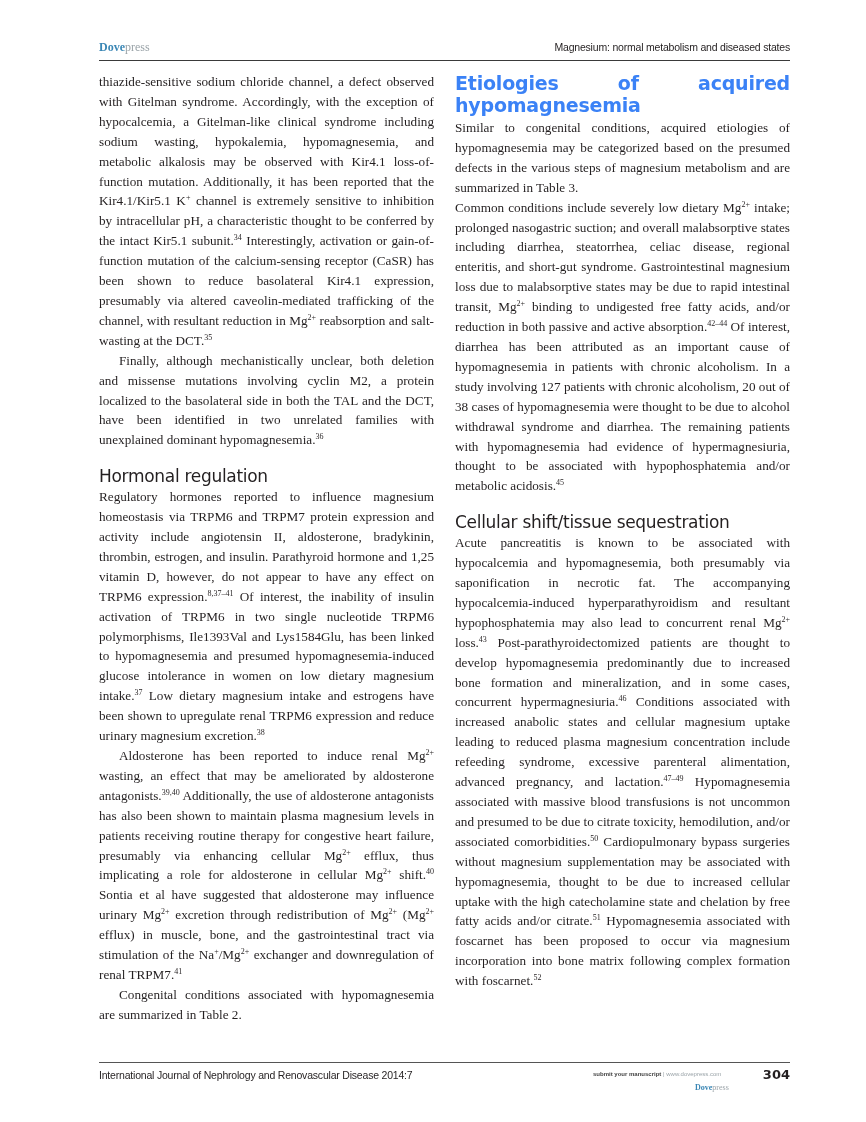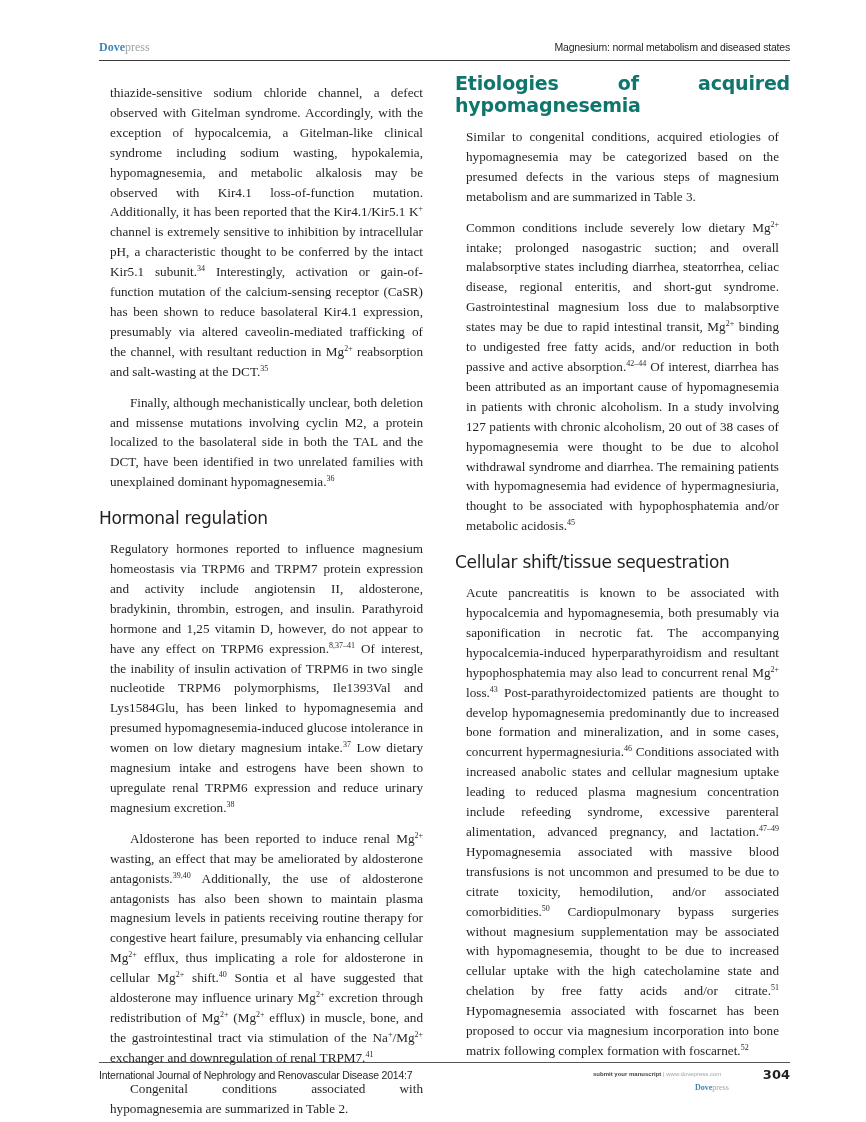--- a/index.html
+++ b/index.html
@@ -5,24 +5,24 @@
   html, body { margin:0; padding:0; background:#ffffff; }
   body { width:866px; height:1122px; position:relative; overflow:hidden; color:#231f20; }
   .header { position:absolute; left:99px; top:38px; width:691px; height:22px; border-bottom:1.5px solid #3a3a3a; }
   .brand { position:absolute; left:0; top:2px; font-family:"Liberation Serif", serif; font-size:12px; }
   .brand .dove { color:#3b87b5; font-weight:bold; }
   .brand .press { color:#9aa3a8; }
   .running-title { position:absolute; right:0; top:3px; font-family:"Liberation Sans", sans-serif; font-size:10.5px; color:#231f20; letter-spacing:-0.2px;text-align:right; }
   .col { position:absolute; top:72px; font-family:"Liberation Serif", serif; font-size:13.2px; line-height:19.9px; text-align:justify; }
   .col-left { left:99px; width:335px; }
   .col-right { left:455px; width:335px; }
-  .col p { margin:11px; }
+  .col p { margin:0; }
   .col p.indent { text-indent:20px; }
   .col sup { font-size:8px; line-height:0; vertical-align:super; }
-  h2.major { font-family:"DejaVu Sans", sans-serif; font-weight:bold; font-size:19px; line-height:22px; margin:0 0 2px 0; color:#0f766e; letter-spacing:-0.2px; }
+  h2.major { font-family:"DejaVu Sans", sans-serif; font-weight:bold; font-size:19px; line-height:22px; margin:0 0 2px 0; color:#3b82f6; letter-spacing:-0.2px; }
   h3.sub { font-family:"DejaVu Sans", sans-serif; font-weight:normal; font-size:17px; line-height:20px; margin:16px 0 1px 0; color:#231f20; letter-spacing:-0.3px; }
   .footer { position:absolute; left:99px; top:1062px; width:691px; border-top:1.5px solid #555; }
   .journal { position:absolute; left:0; top:6px; font-family:"Liberation Sans", sans-serif; font-size:10.5px; color:#231f20; letter-spacing:-0.2px; }
   .submit { position:absolute; left:494px; top:8px; font-family:"Liberation Sans", sans-serif; font-size:6px; color:#555; white-space:nowrap; }
   .submit b { color:#444; }
   .submit .url { color:#9aa3a8; }
   .page-num { position:absolute; right:0; top:4px; font-family:"DejaVu Sans", sans-serif; font-weight:bold; font-size:13px; color:#231f20; }
   .footer-brand { position:absolute; left:596px; top:20px; font-family:"Liberation Serif", serif; font-size:8px; }
   .footer-brand .dove { color:#3b87b5; font-weight:bold; }
   .footer-brand .press { color:#9aa3a8; }

